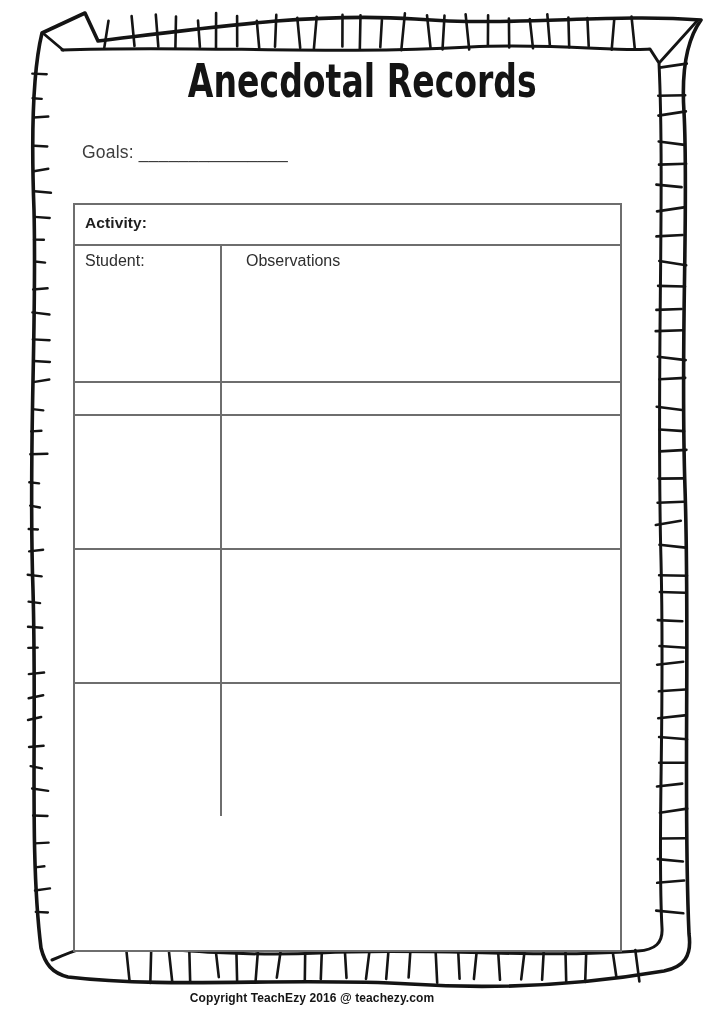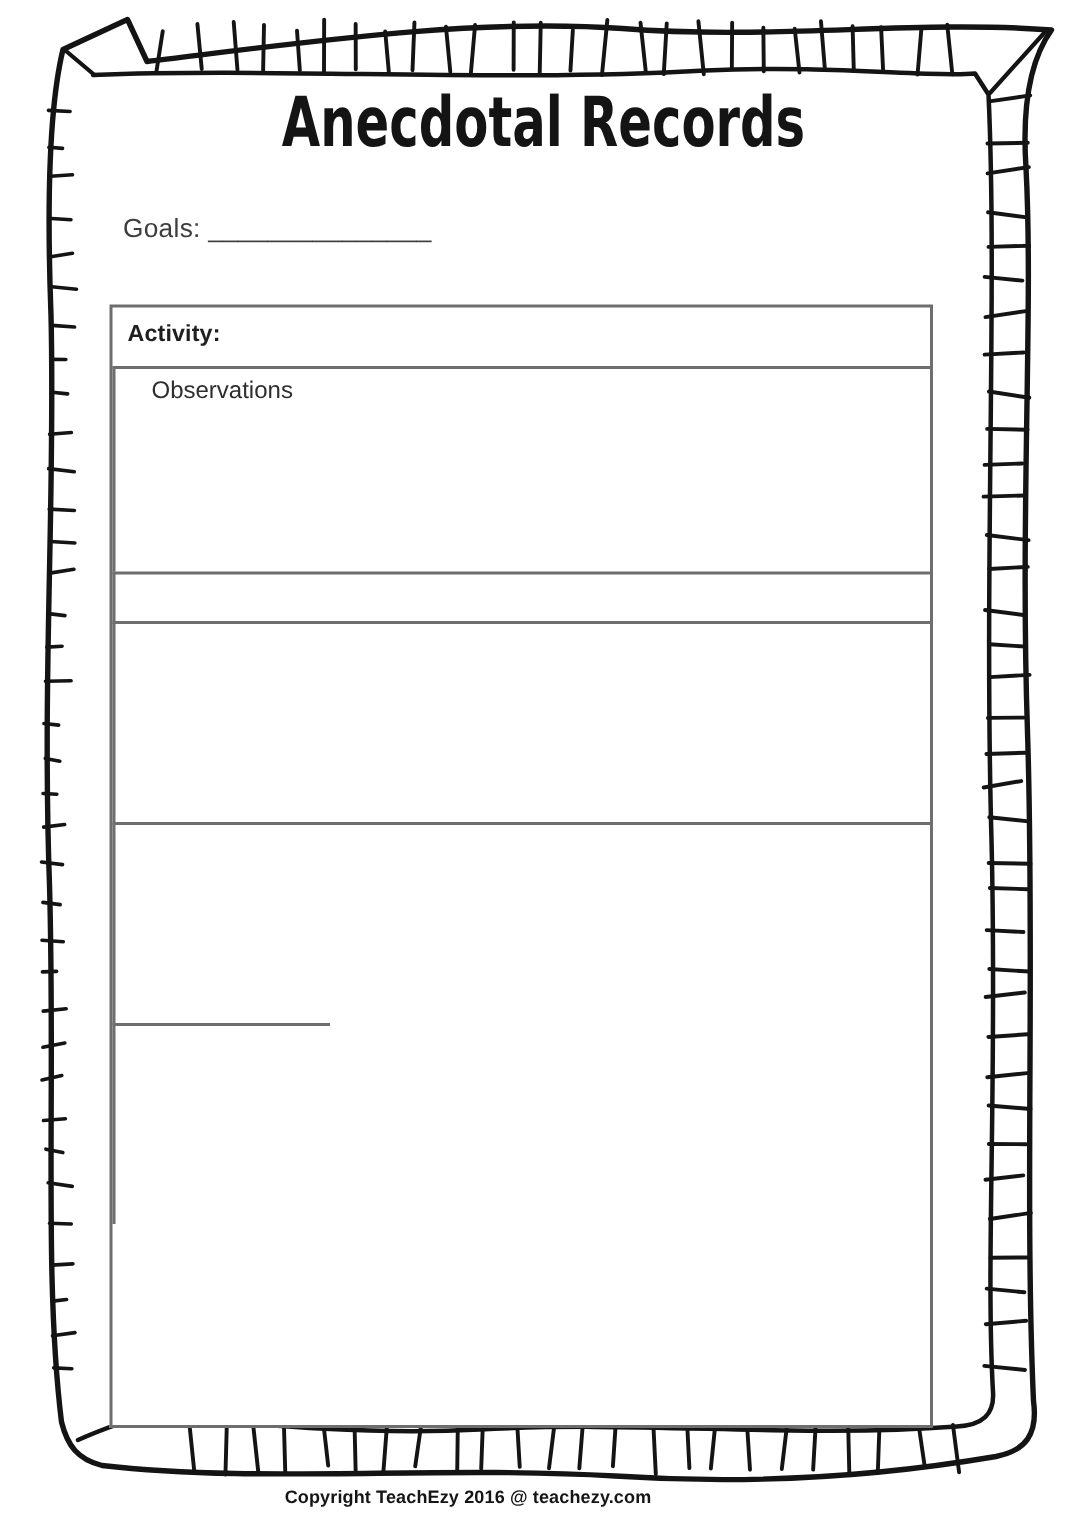--- a/index.html
+++ b/index.html
@@ -266,20 +266,23 @@
 
 <div class="date-line">
   <span>Goals:</span>
   <span>_______________</span>
 </div>
 
 <div class="form-table">
   <div class="cell full">
     <span class="label-bold">Activity:</span>
   </div>
+  <div class="cell bt">
+    <span class="label-reg">Student:</span>
+  </div>
   <div class="cell bt bl">
     <span class="label-reg obs">Observations</span>
   </div>
 
   <div class="cell bt"></div>
   <div class="cell bt bl"></div>
   <div class="cell bt"></div>
   <div class="cell bt bl"></div>
   <div class="cell bt"></div>
   <div class="cell bt bl"></div>

